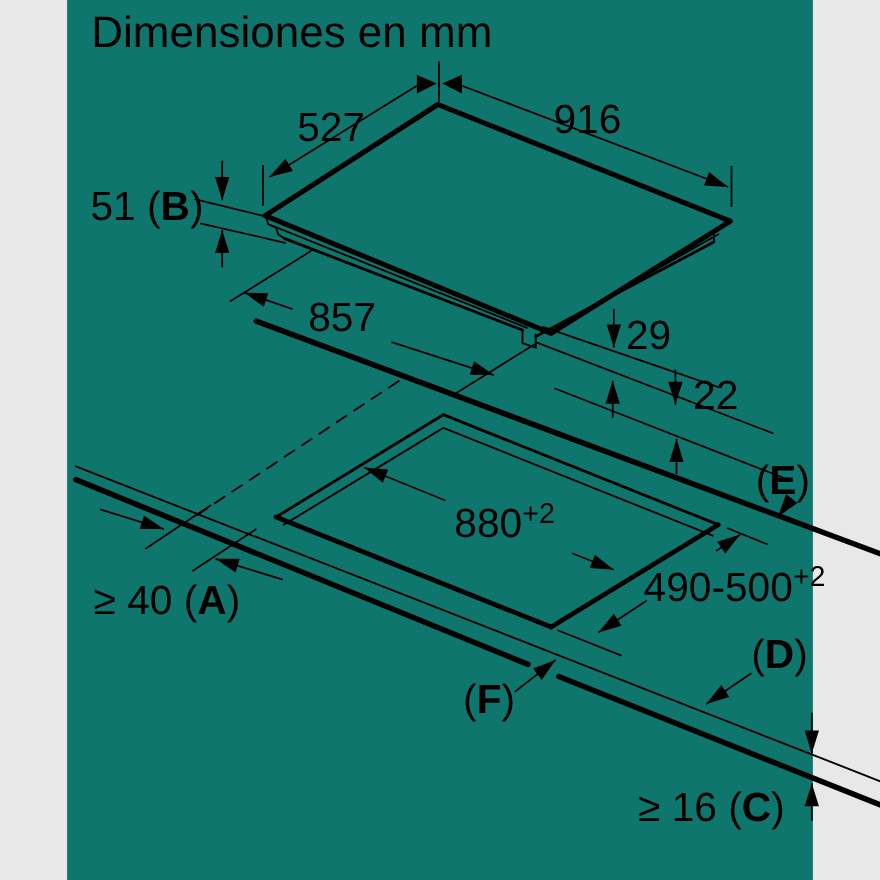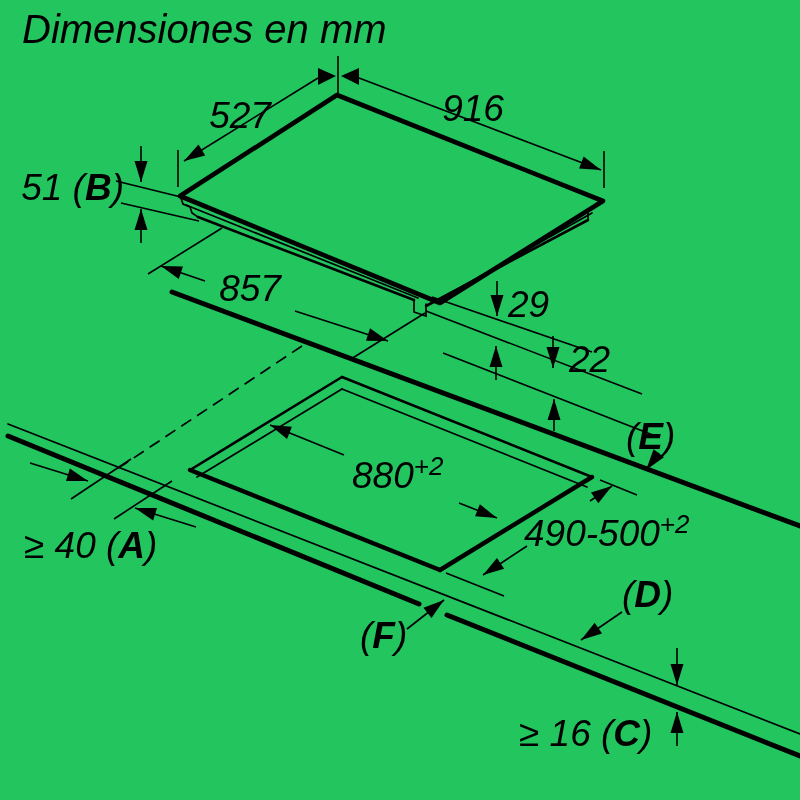--- a/index.html
+++ b/index.html
@@ -1,17 +1,17 @@
 <!DOCTYPE html>
 <html><head>
 <meta charset="utf-8">
 <style>
   html,body{margin:0;padding:0;background:#e8e8e8;}
-  .page{width:800px;height:800px;background:#22c55e;position:relative;margin:0 auto;
-        font-family:"Liberation Sans", sans-serif;font-style:italic;}
+  .page{width:678px;height:800px;background:#0f766e;position:relative;margin:0 auto;
+        font-family:"Liberation Sans", sans-serif;}
   svg{display:block;}
   .thick{stroke:#000;stroke-width:4.6;fill:none;stroke-linecap:round;stroke-linejoin:round;}
   .edge5{stroke:#000;stroke-width:5;fill:none;stroke-linecap:round;}
   .med{stroke:#000;stroke-width:2.6;fill:none;stroke-linecap:round;stroke-linejoin:round;}
   .cutfront{stroke:#000;stroke-width:4.4;fill:none;stroke-linecap:round;stroke-linejoin:round;}
   .thin{stroke:#000;stroke-width:1.7;fill:none;stroke-linecap:round;}
   .dim{stroke:#000;stroke-width:1.6;fill:none;}
   .dash{stroke:#000;stroke-width:1.7;fill:none;stroke-dasharray:12 7;}
   .arrowfill{fill:#000;stroke:none;}
   text{fill:#000;font-size:37px;font-family:"Liberation Sans", sans-serif;}

